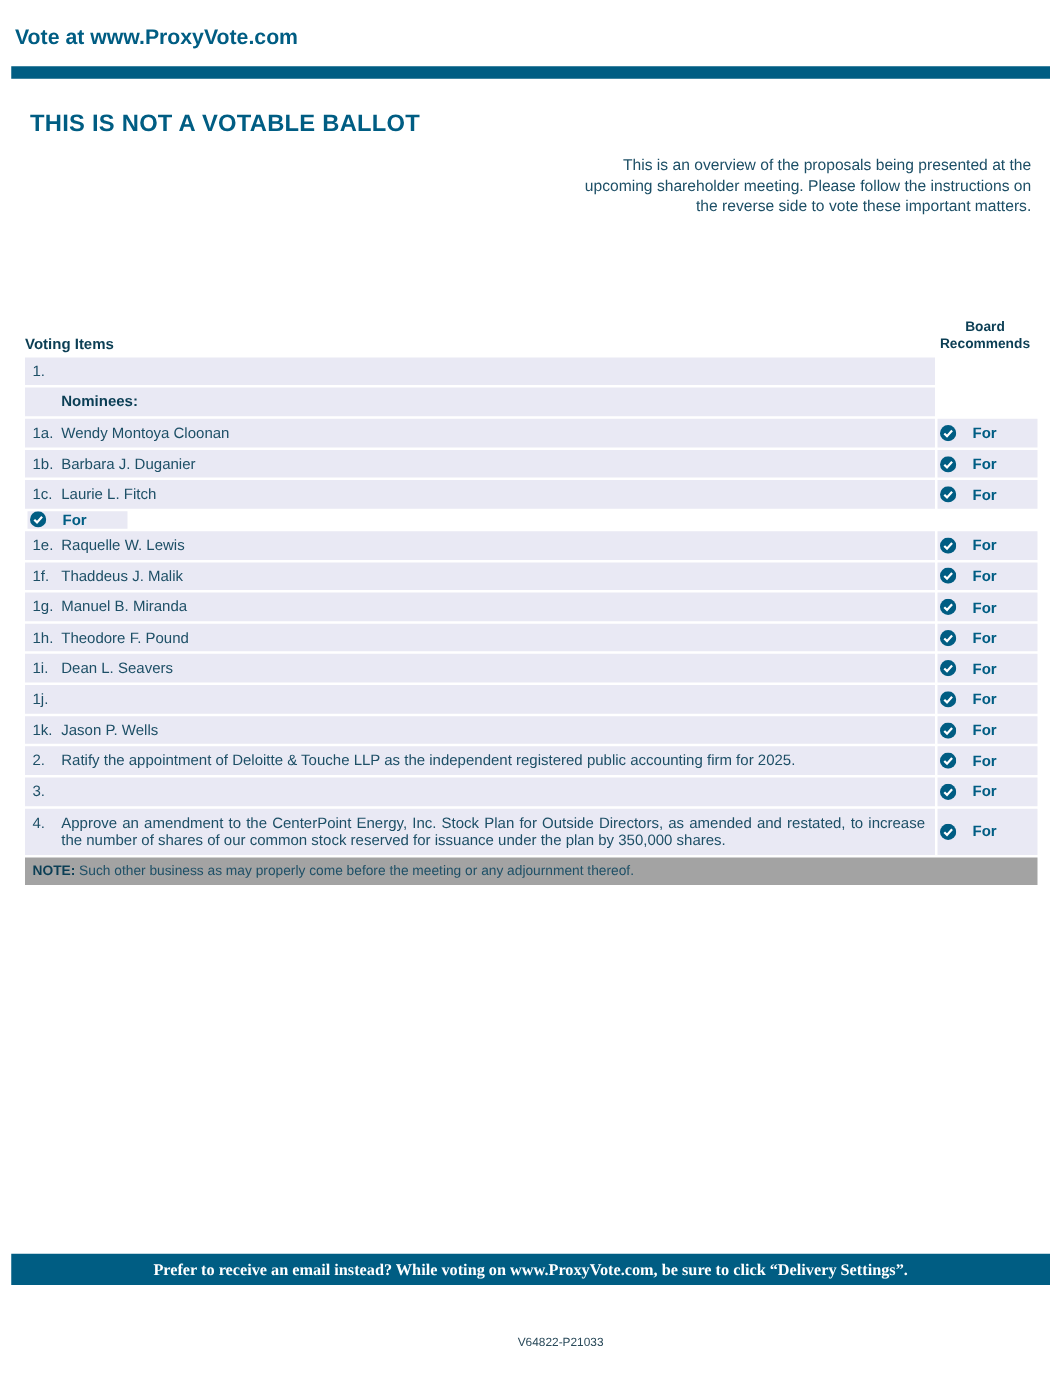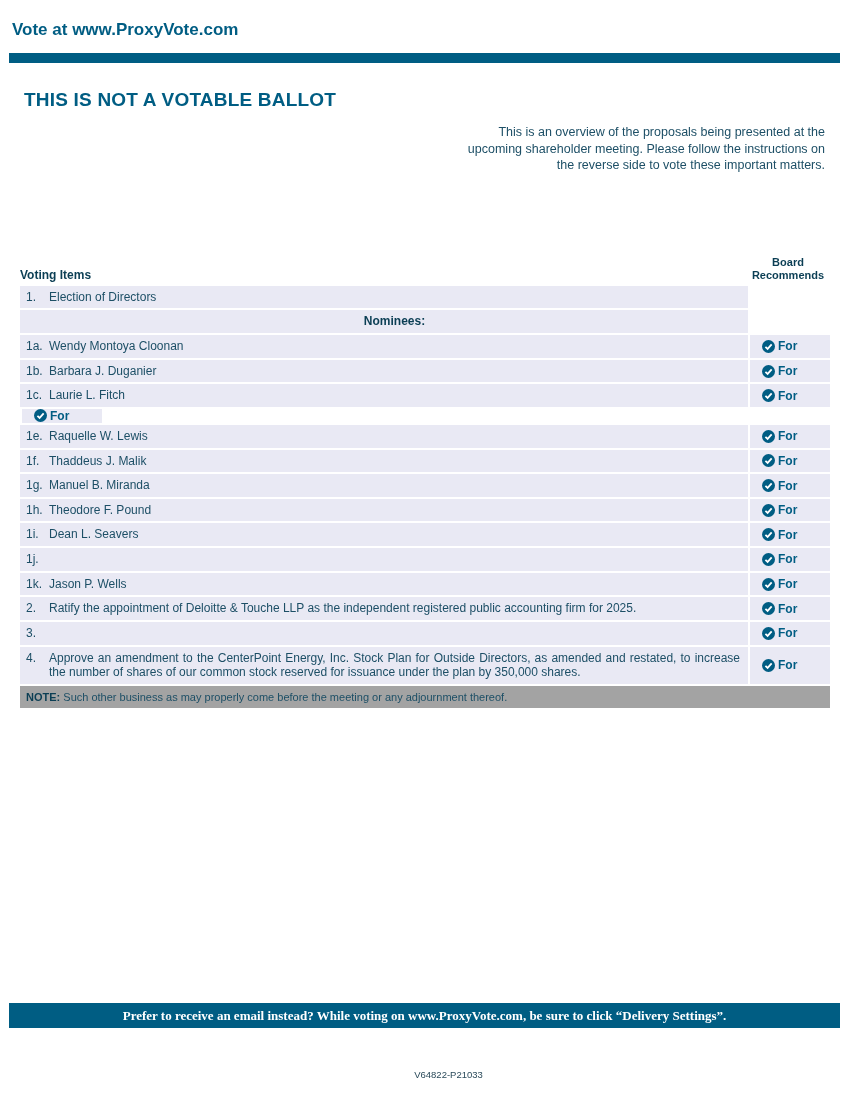--- a/index.html
+++ b/index.html
@@ -20,25 +20,25 @@
   .thead .right { width:84px; text-align:center; font-size:11px; font-weight:bold; color:#0b3e54; line-height:1.18; }
 
   .row { display:flex; margin-bottom:2px; }
   .cell-main {
     flex:1; background:#e9e9f4; padding:4px 8px 4px 6px;
     display:flex; align-items:flex-start; min-height:22px;
     font-size:12px; color:#1d4f66; line-height:1.22;
   }
   .cell-main .num { width:23px; flex-shrink:0; }
   .cell-main .txt { flex:1; }
-  .cell-main .txt.bold { font-weight:bold; color:#0b3e54;text-align:center; }
+  .cell-main .txt.bold { font-weight:bold; color:#0b3e54; }
   .cell-main .txt.justify { text-align:justify; }
   .cell-rec {
     width:80px; margin-left:2px; background:#e9e9f4;
-    display:flex; align-items:center; gap:3px; padding-left:12px; flex-shrink:0;text-align:center;
+    display:flex; align-items:center; gap:13px; padding-left:2px; flex-shrink:0;text-align:center;
   }
   .cell-rec.empty { background:#ffffff; }
   .cell-rec .for-label { font-size:12px; font-weight:bold; color:#005d83; }
   .check-icon { width:13px; height:13px; display:inline-block; line-height:0; }
 
   .note-row {
     background:#a3a3a3; padding:5px 8px 5px 6px; font-size:11px;
     color:#1d4f66; margin-bottom:2px;
   }
   .note-row .note-label { font-weight:bold; color:#0b3e54; }
@@ -75,21 +75,20 @@
       <div class="right">
         <div>Board</div>
         <div>Recommends</div>
       </div>
     </div>
 
     <div id="rows">
   <div class="row">
     <div class="cell-main">
       <span class="num">1.</span>
-      <span class="txt">Election of Directors</span>
     </div>
     <div class="cell-rec empty"></div>
   </div>
 
   <div class="row">
     <div class="cell-main">
       <span class="num"></span>
       <span class="txt bold">Nominees:</span>
     </div>
     <div class="cell-rec empty"></div>

